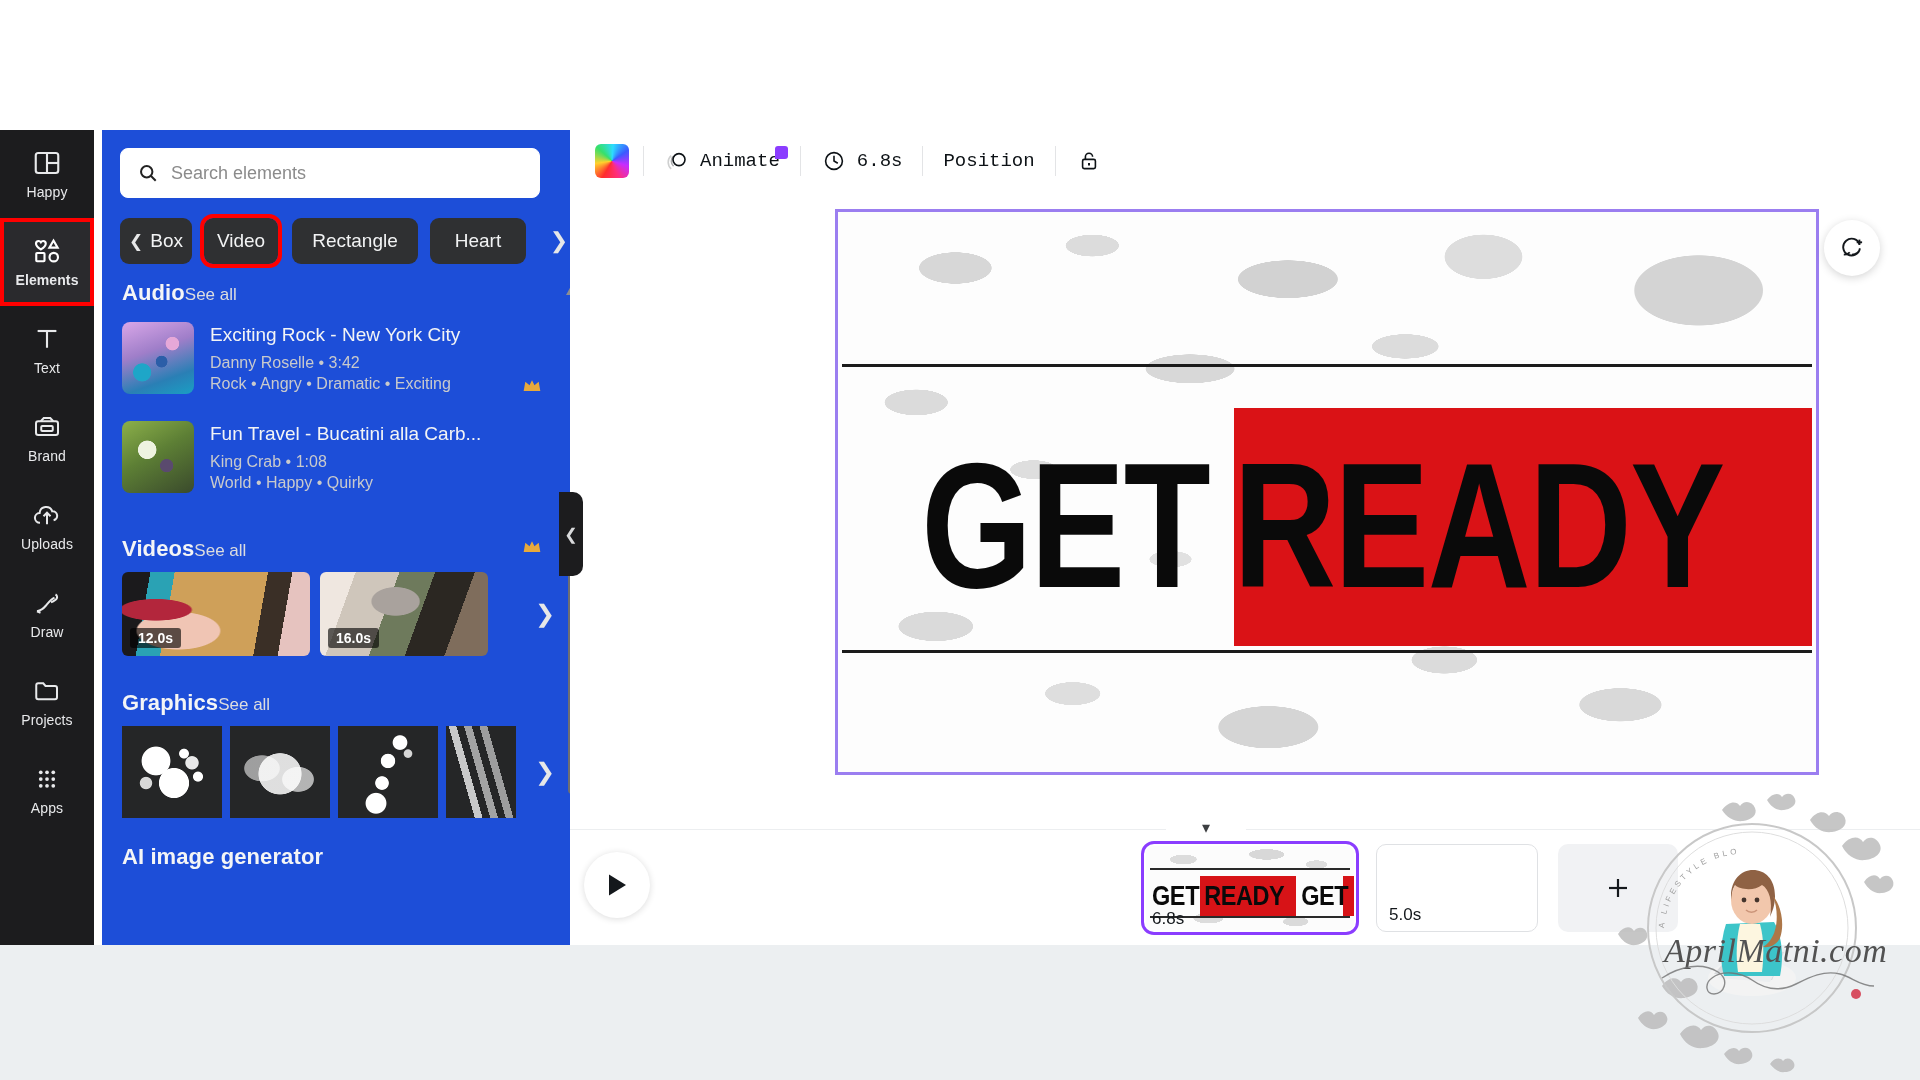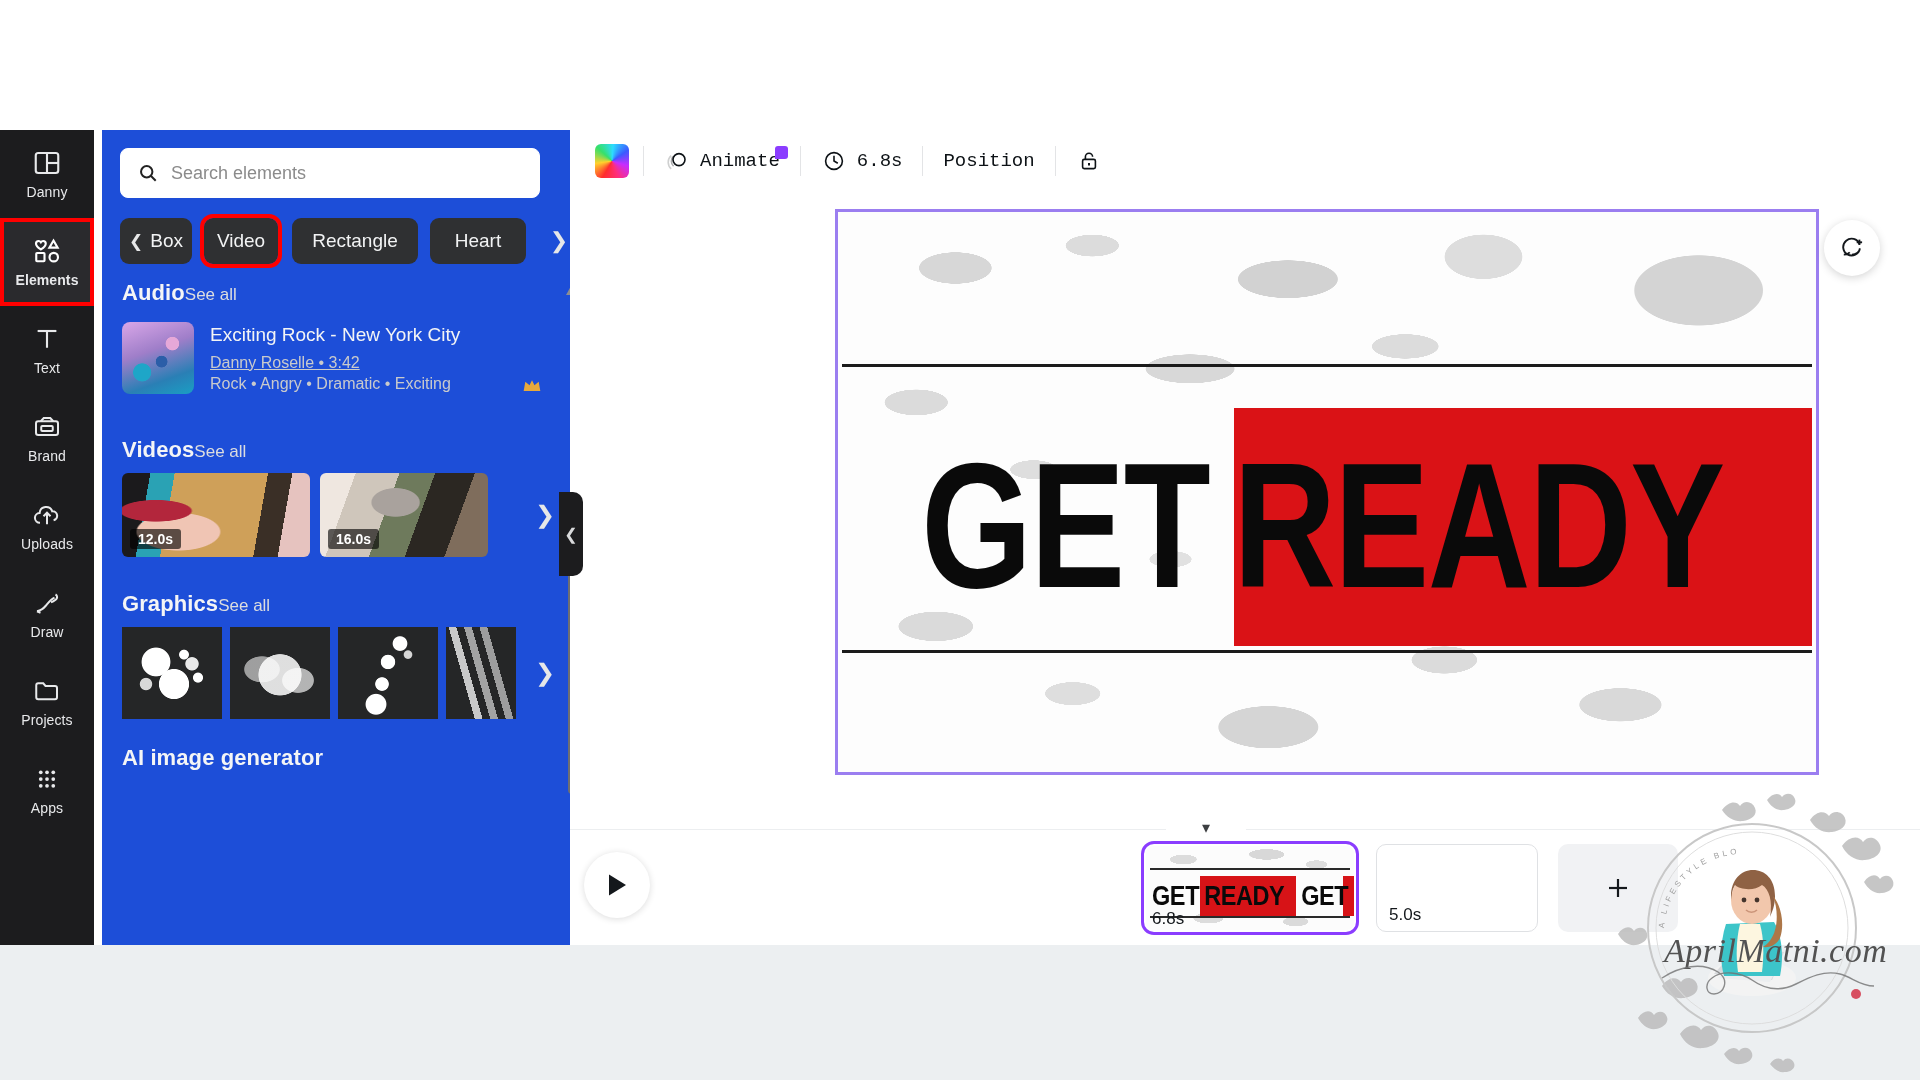--- a/index.html
+++ b/index.html
@@ -92,21 +92,21 @@
   .at2 { background:
       radial-gradient(circle at 35% 40%, #eef3e0 0 14%, transparent 15%),
       radial-gradient(circle at 62% 62%, #5a4a6e 0 10%, transparent 11%),
       linear-gradient(150deg, #8cb04a 0%, #5d7f35 45%, #3a4a2c 100%);
   }
   .audio-meta { flex: 1 1 auto; min-width: 0; padding-top: 1px; }
   .a-title {
     color: #f3f4f5; font-size: 19px; font-weight: 400; line-height: 1.3;
     white-space: nowrap; overflow: hidden; text-overflow: ellipsis; margin-bottom: 4px;
   }
-  .a-sub { color: #c9cacc; font-size: 16px; line-height: 1.35; white-space: nowrap; overflow:hidden; text-overflow: ellipsis; text-decoration: underline; }
+  .a-sub { color: #c9cacc; font-size: 16px; line-height: 1.35; white-space: nowrap; overflow:hidden; text-overflow: ellipsis; }
   .a-tags { color: #c9cacc; font-size: 16px; line-height: 1.35; white-space: nowrap; overflow:hidden; text-overflow: ellipsis;}
   .crown { position: absolute; right: 36px; width: 20px; height: 16px; }
   .crown svg { width: 100%; height: 100%; display: block; }
 
   
   .vid-row { display: flex; gap: 10px; padding: 0 20px; position: relative; }
   .vid-card { position: relative; border-radius: 6px; overflow: hidden; cursor: pointer; }
   .v1 { width: 188px; height: 84px;
      background:
        radial-gradient(ellipse at 18% 45%, #b3263c 0 16%, transparent 17%),
@@ -331,21 +331,21 @@
   <div class="rail">
 
     <div class="rail-item">
       <span class="rail-icon">
         <svg viewBox="0 0 24 24" fill="none" stroke="#e8e9eb" stroke-width="1.7">
           <rect x="3" y="4" width="18" height="16" rx="2"></rect>
           <line x1="12" y1="4" x2="12" y2="20"></line>
           <line x1="12" y1="12" x2="21" y2="12"></line>
         </svg>
       </span>
-      <span class="r-label">Danny</span>
+      <span class="r-label">Happy</span>
     </div>
 
     <div class="rail-item active highlighted">
       <span class="rail-icon">
         <svg viewBox="0 0 24 24" fill="none" stroke="#ffffff" stroke-width="1.7">
           <path d="M3.2 6.1c0-1.2 1-2.1 2.1-2.1 .8 0 1.4.4 1.8 1 .4-.6 1-1 1.8-1 1.2 0 2.1.9 2.1 2.1 0 2-2.4 3.6-3.9 4.6C5.6 9.7 3.2 8.1 3.2 6.1z"></path>
           <path d="M17.2 3.6l3.3 5.7h-6.6z"></path>
           <rect x="3.4" y="13.6" width="6.6" height="6.6" rx="0.6"></rect>
           <circle cx="17.4" cy="16.9" r="3.4"></circle>
         </svg>
@@ -470,20 +470,33 @@
           <div class="a-sub">Danny Roselle • 3:42</div>
           <div class="a-tags">Rock • Angry • Dramatic • Exciting</div>
         </div>
         <span class="crown" style="top:62px;">
           <svg viewBox="0 0 24 18" fill="#e8a93b">
               <path d="M2 15h20l-2-11-5 4-3-6-3 6-5-4z"></path>
             </svg>
         </span>
       </div>
 
+      <div class="audio-item" style="margin-top:14px;">
+        <div class="audio-thumb at2"></div>
+        <div class="audio-meta">
+          <div class="a-title">Fun Travel - Bucatini alla Carb...</div>
+          <div class="a-sub">King Crab • 1:08</div>
+          <div class="a-tags">World • Happy • Quirky</div>
+        </div>
+        <span class="crown" style="top:124px;">
+          <svg viewBox="0 0 24 18" fill="#e8a93b">
+              <path d="M2 15h20l-2-11-5 4-3-6-3 6-5-4z"></path>
+            </svg>
+        </span>
+      </div>
 
       <div class="sec-head" style="margin-top:36px;">
         <span class="sec-title">Videos</span>
         <span class="sec-all">See all</span>
       </div>
       <div class="vid-row">
         <div class="vid-card v1">
           <span class="dur-badge">12.0s</span>
         </div>
         <div class="vid-card v2">

